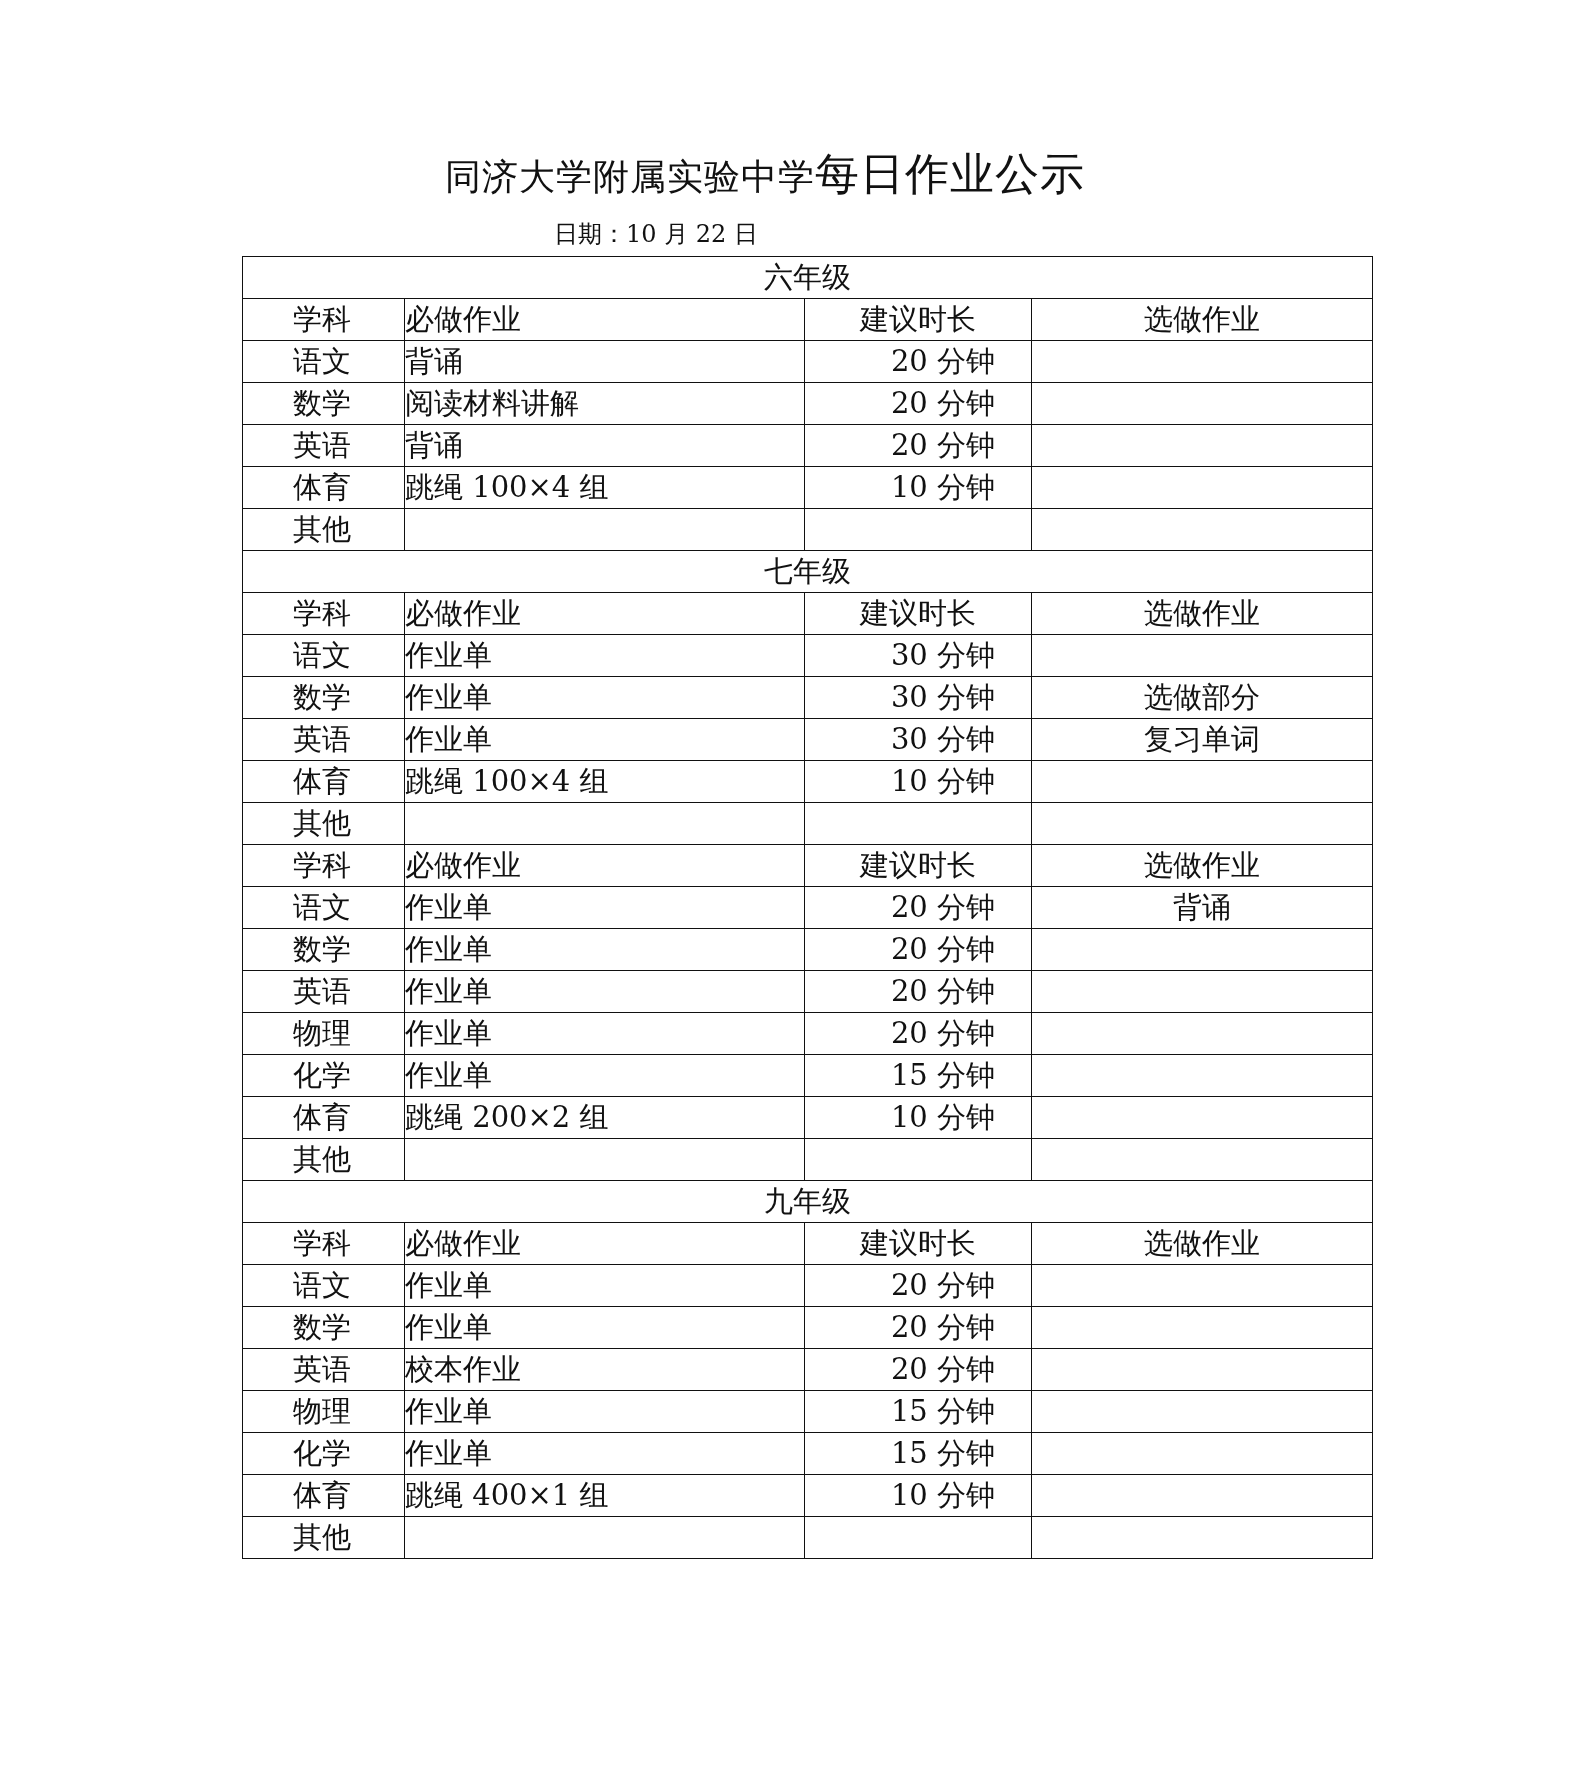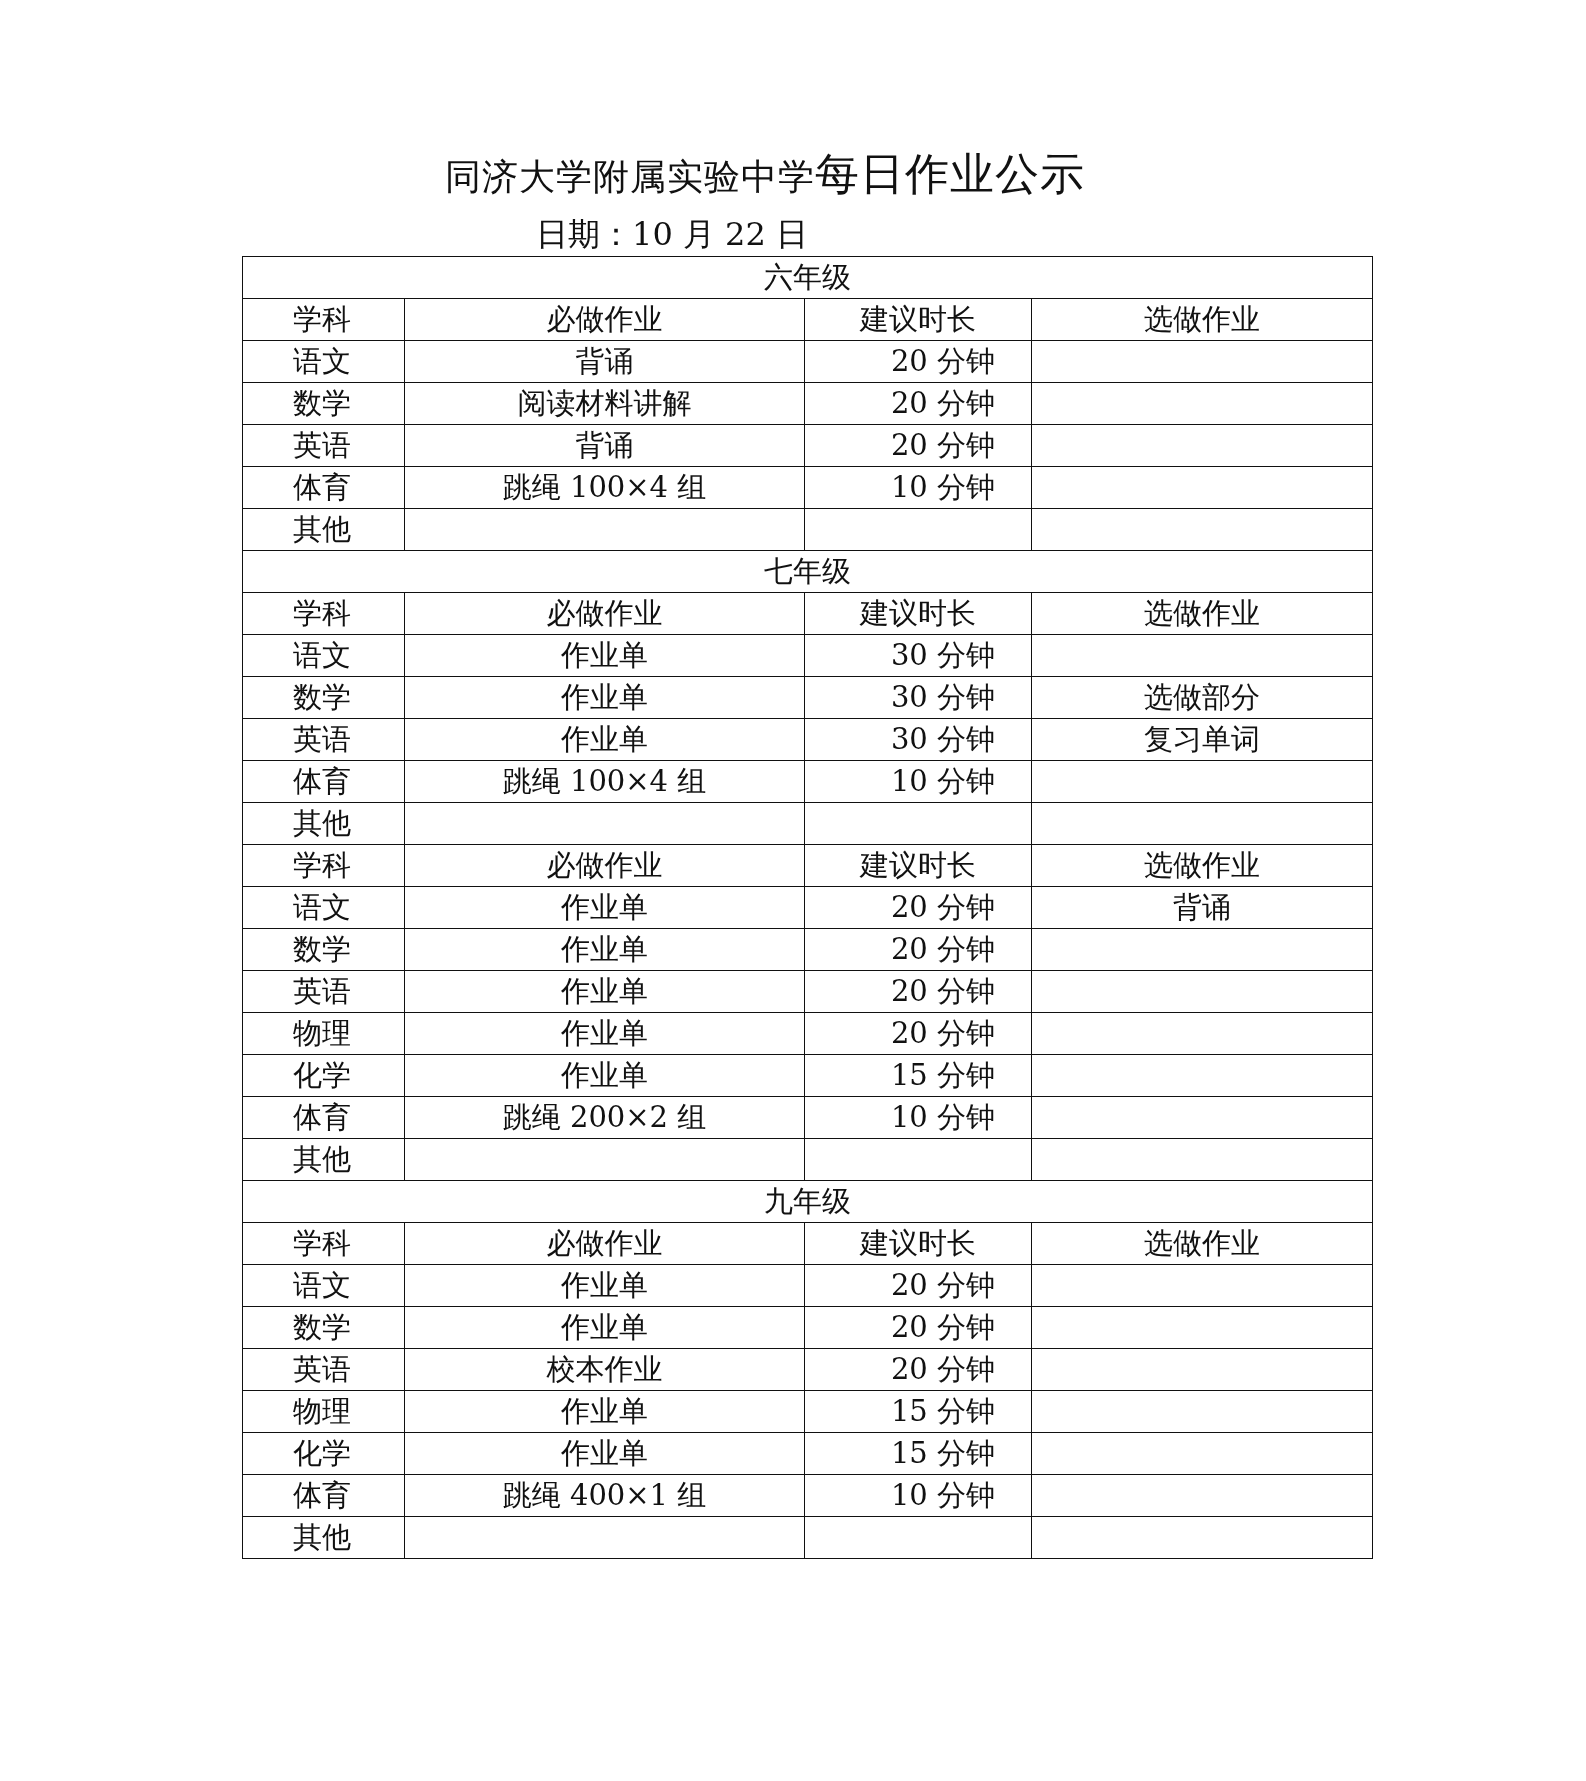--- a/index.html
+++ b/index.html
@@ -1,26 +1,26 @@
 <!DOCTYPE html>
 <html><head>
 <meta charset="utf-8">
 <style>
   html, body { margin:0; padding:0; background:#ffffff; }
   body { width:1586px; height:1781px; position:relative; font-family:"DejaVu Serif","Liberation Serif",serif; color:#111; }
   .title { position:absolute; top:148px; left:0; width:1530px; text-align:center; font-size:40px; line-height:52px; font-weight:normal; letter-spacing:1px; }
   .title .part1 { font-size:36px; }
   .title .part2 { font-size:44px; }
-  .date { position:absolute; top:214px; left:0; width:1312px; text-align:center; font-size:32px; line-height:40px;padding-left:16px; }
+  .date { position:absolute; top:214px; left:0; width:1312px; text-align:center; font-size:24px; line-height:40px; }
   table { position:absolute; top:256px; left:242px; width:1130px; border-collapse:collapse; table-layout:fixed; }
   td { border:1.5px solid #111; height:41px; padding:0; font-size:29px; line-height:41px; white-space:nowrap; overflow:hidden; }
   col.c1 { width:162px; } col.c2 { width:400px; } col.c3 { width:227px; } col.c4 { width:341px; }
   .grade td { text-align:center; }
   .subj { text-align:left; padding-left:50px; }
-  .req { text-align:center; }
+  .req { text-align:left; }
   .dur { text-align:right; padding-right:36px; }
   .opt { text-align:center; }
   .hdr-dur { text-align:center; }
 </style>
 </head>
 <body>
 
 <div class="title"><span class="part1">同济大学附属实验中学</span><span class="part2">每日作业公示</span></div>
 <div class="date">日期：10 月 22 日</div>
 

